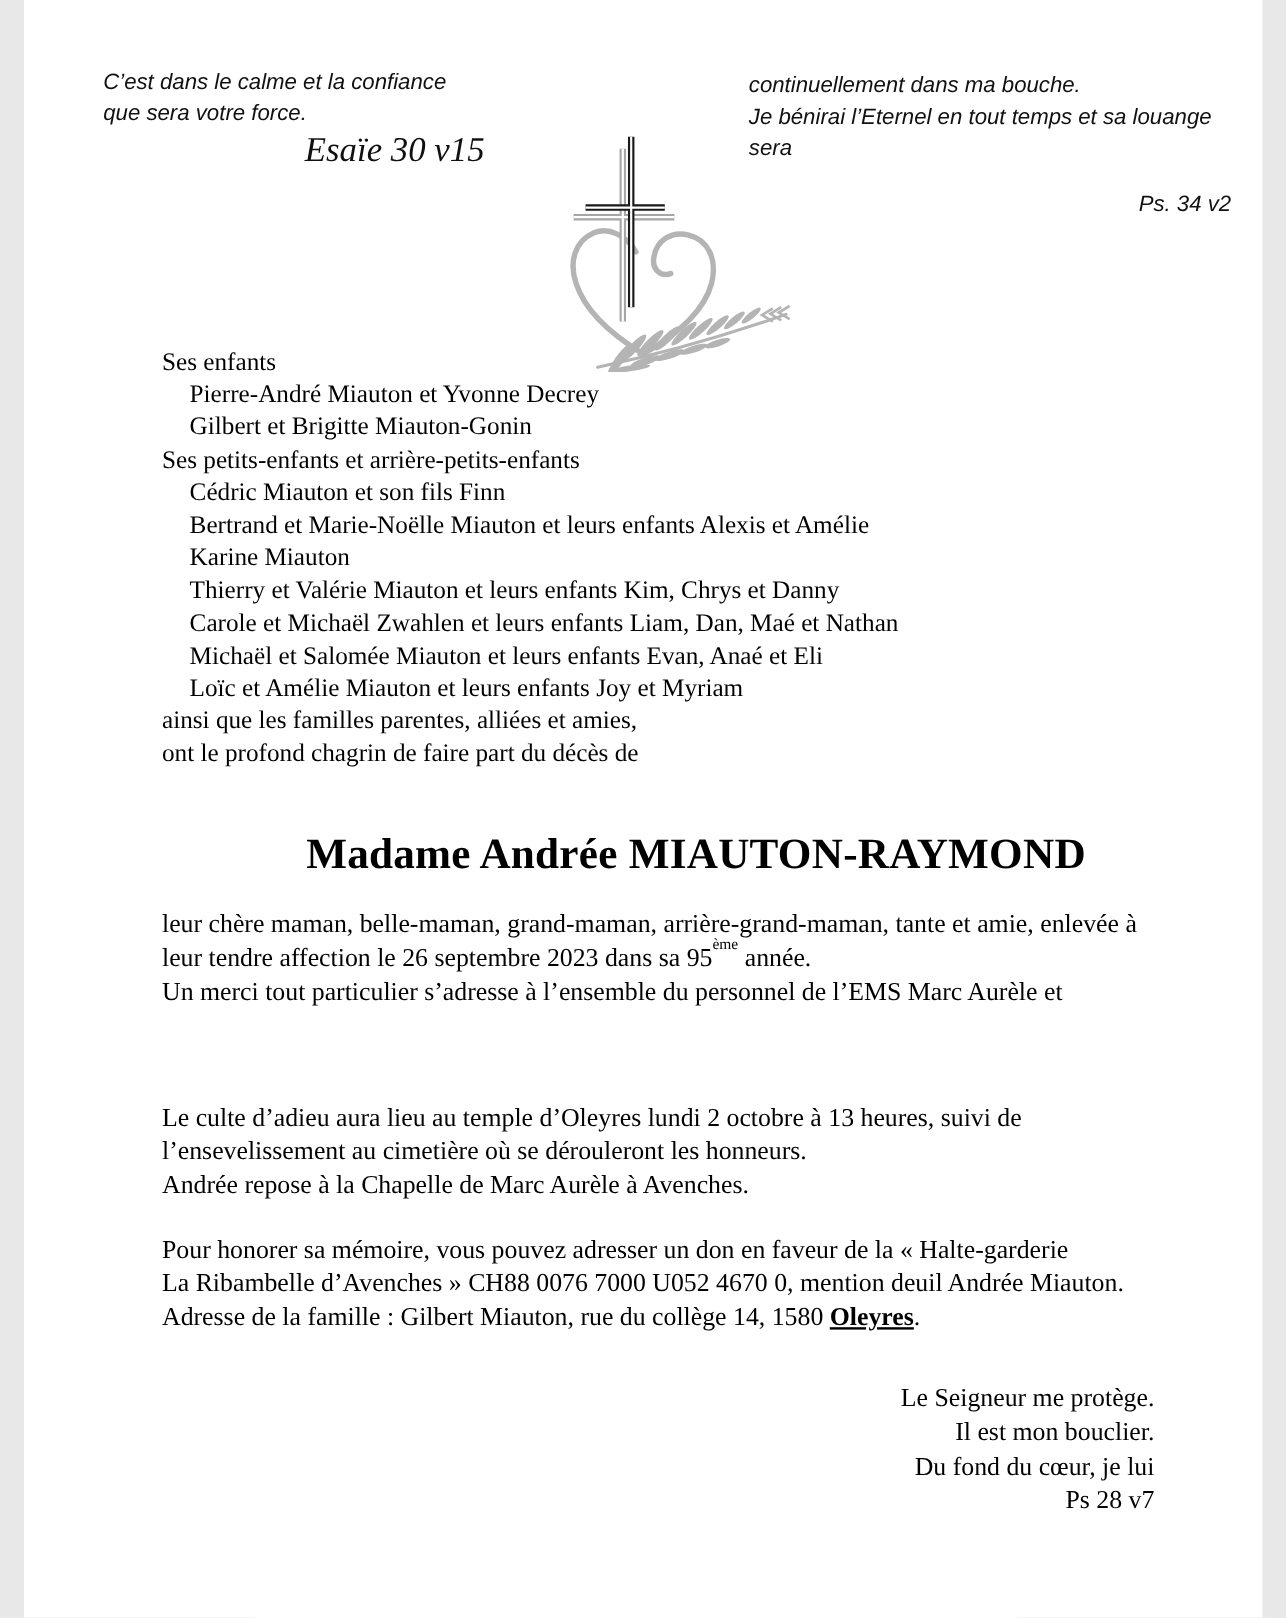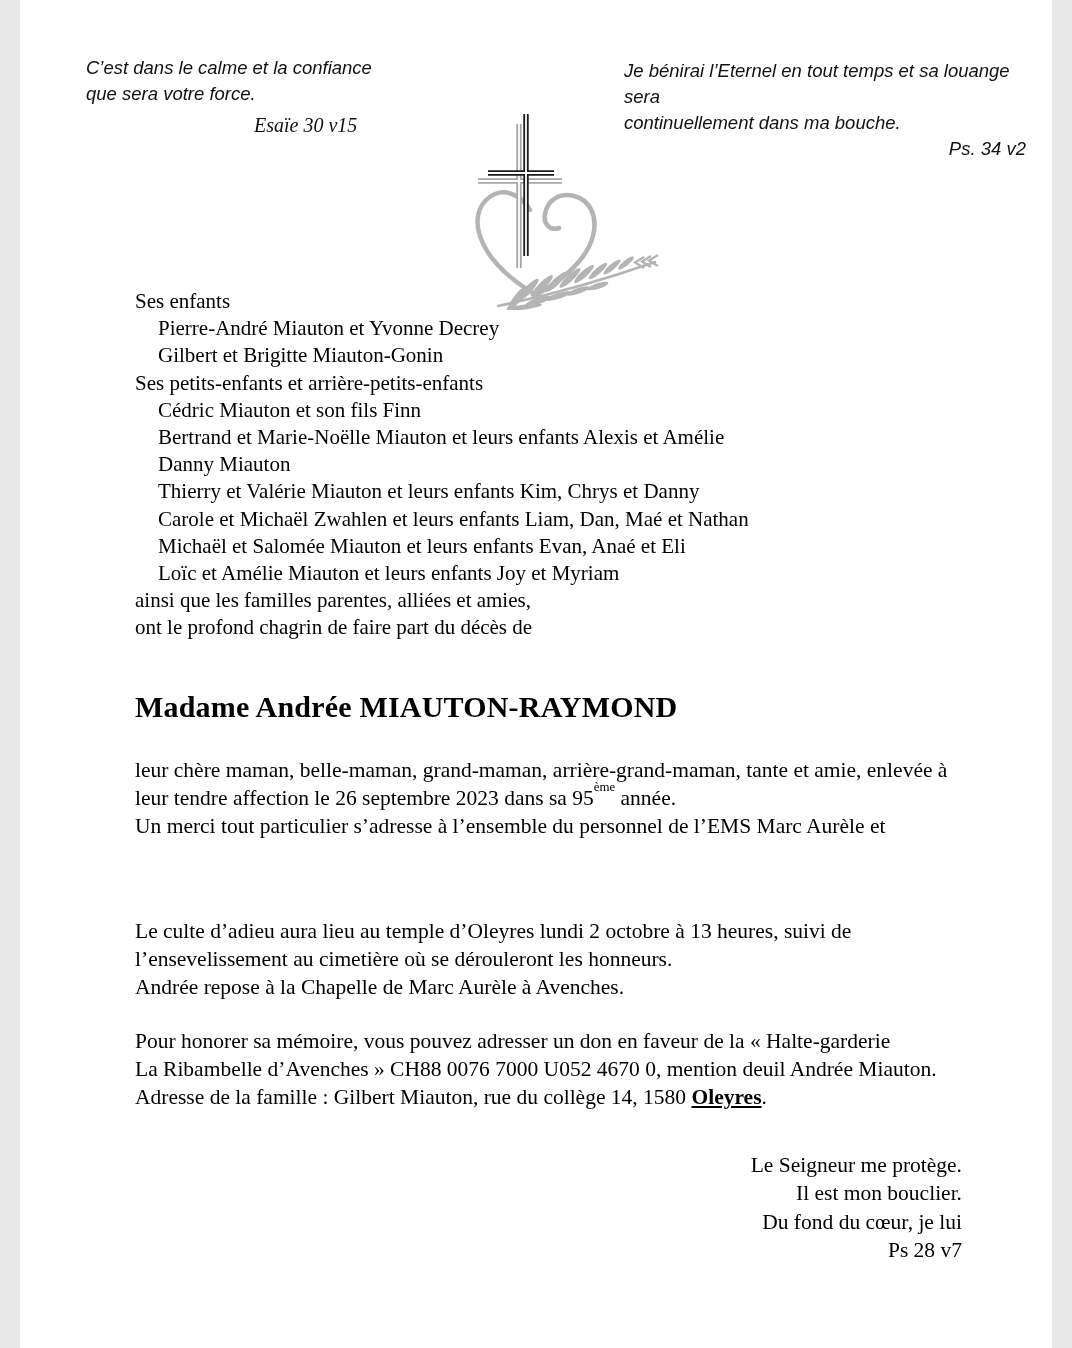--- a/index.html
+++ b/index.html
@@ -18,42 +18,42 @@
     font-family:"Liberation Sans", sans-serif;
     font-style:italic;
     font-size:18.5px;
     line-height:26px;
     color:#111;
   }
   .q-topleft{left:66px;top:55px;width:340px;}
   .q-topright{left:604px;top:58px;width:406px;}
   .q-topleft .ref{
     font-family:"Liberation Serif", serif;
-    font-size:20px;
+    font-size:29px;
     margin-top:5px;
     margin-left:168px;
   }
   .q-topright .ref{
     text-align:right;
-    margin-top:0;
+    margin-top:21px;
     padding-right:4px;
   }
   
   .emblem{position:absolute;left:430px;top:110px;width:215px;height:200px;}
   
   .family{
     position:absolute;left:115px;top:288px;width:910px;
     font-size:21px;line-height:27.2px;
   }
   .family .ind{padding-left:23px;}
   
   .deceased{
     position:absolute;left:115px;top:690px;width:890px;
-    text-align:left;
-    font-size:30px;font-weight:bold;
+    text-align:center;
+    font-size:36px;font-weight:bold;
     letter-spacing:0.2px;
   }
   
   .para{
     position:absolute;left:115px;width:915px;
     font-size:21.5px;line-height:28.2px;
   }
   .p-tribute{top:756px;}
   .p-service{top:917px;}
   .p-donation{top:1027px;}
@@ -72,22 +72,22 @@
 
 <div class="page">
 
   <div class="quote-sans q-topleft">
     <div>C’est dans le calme et la confiance</div>
     <div>que sera votre force.</div>
     <div class="ref">Esaïe 30 v15</div>
   </div>
 
   <div class="quote-sans q-topright">
+    <div>continuellement dans ma bouche.</div>
     <div>Je bénirai l’Eternel en tout temps et sa louange sera</div>
-    <div>continuellement dans ma bouche.</div>
     <div class="ref">Ps. 34 v2</div>
   </div>
 
   <svg class="emblem" viewBox="0 0 215 200" xmlns="http://www.w3.org/2000/svg" aria-hidden="true">
 
     <path d="M80 100 C72 86 57 79 45 84 C29 91 24 108 30 126 C37 148 58 168 86 185
          C114 169 137 149 143 126 C148 106 140 90 124 86 C109 82 97 91 95 104
          C93 114 100 121 109 118" fill="none" stroke="#b4b4b4" stroke-width="4.5" stroke-linecap="round"></path>
 
     <g>
@@ -122,21 +122,21 @@
     </g>
   </svg>
 
   <div class="family">
     <div class="fl">Ses enfants</div>
     <div class="fl ind">Pierre-André Miauton et Yvonne Decrey</div>
     <div class="fl ind">Gilbert et Brigitte Miauton-Gonin</div>
     <div class="fl">Ses petits-enfants et arrière-petits-enfants</div>
     <div class="fl ind">Cédric Miauton et son fils Finn</div>
     <div class="fl ind">Bertrand et Marie-Noëlle Miauton et leurs enfants Alexis et Amélie</div>
-    <div class="fl ind">Danny Miauton</div>
+    <div class="fl ind">Karine Miauton</div>
     <div class="fl ind">Thierry et Valérie Miauton et leurs enfants Kim, Chrys et Danny</div>
     <div class="fl ind">Carole et Michaël Zwahlen et leurs enfants Liam, Dan, Maé et Nathan</div>
     <div class="fl ind">Michaël et Salomée Miauton et leurs enfants Evan, Anaé et Eli</div>
     <div class="fl ind">Loïc et Amélie Miauton et leurs enfants Joy et Myriam</div>
     <div class="fl">ainsi que les familles parentes, alliées et amies,</div>
     <div class="fl">ont le profond chagrin de faire part du décès de</div>
   </div>
 
   <div class="deceased">Madame Andrée MIAUTON-RAYMOND</div>
 

